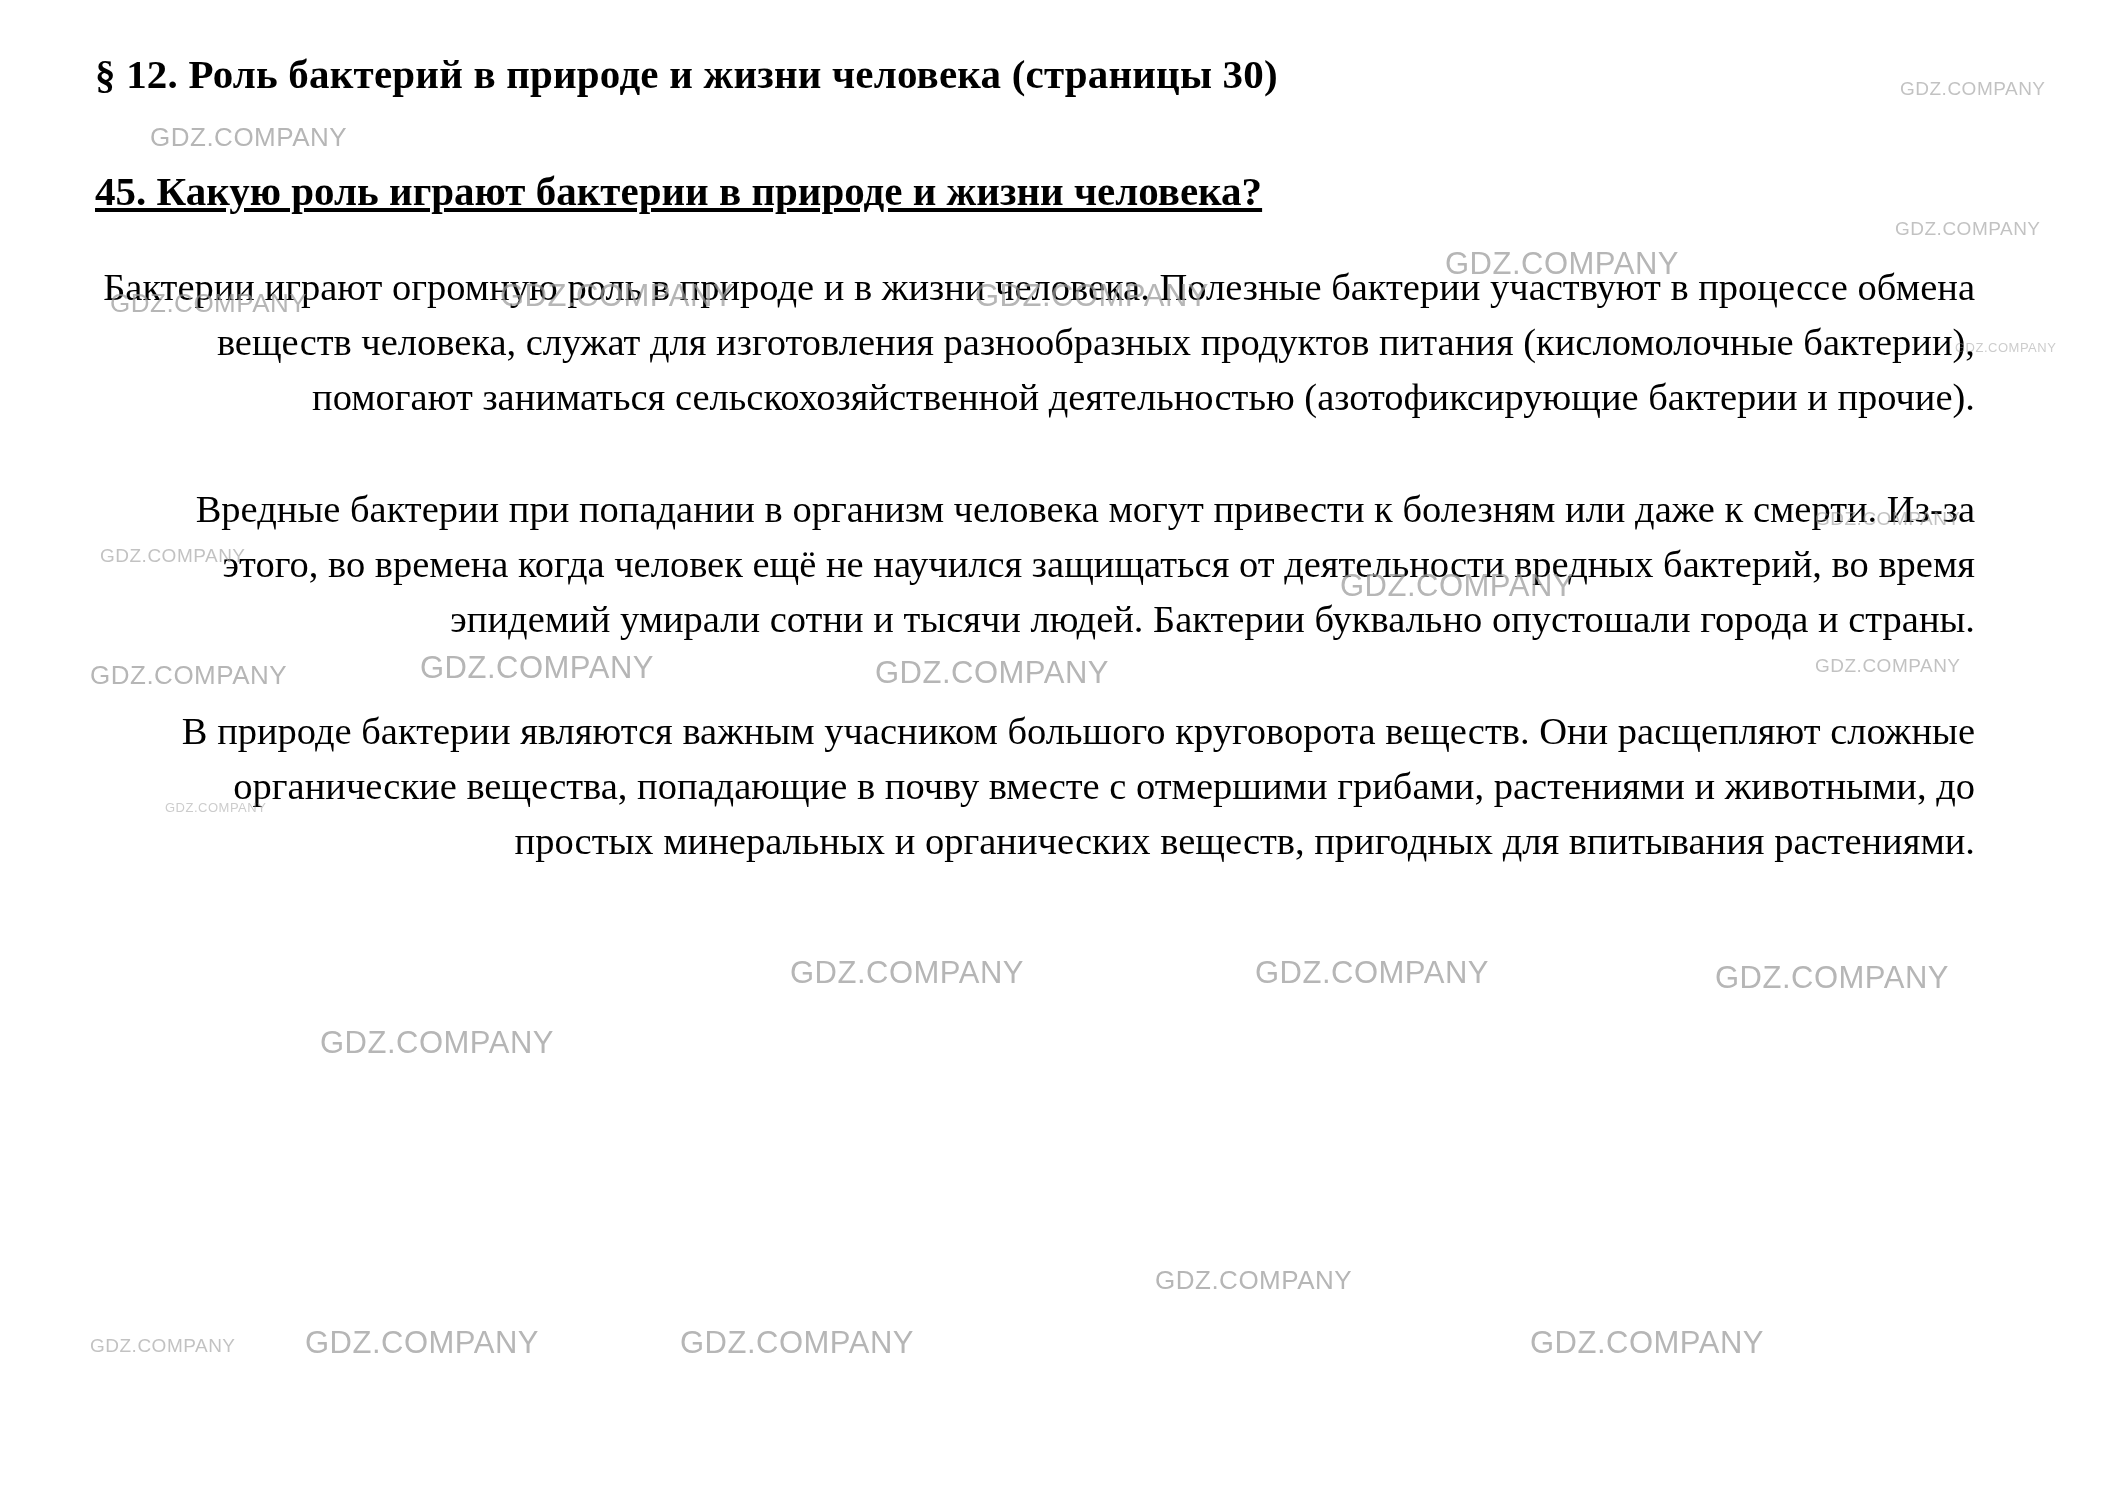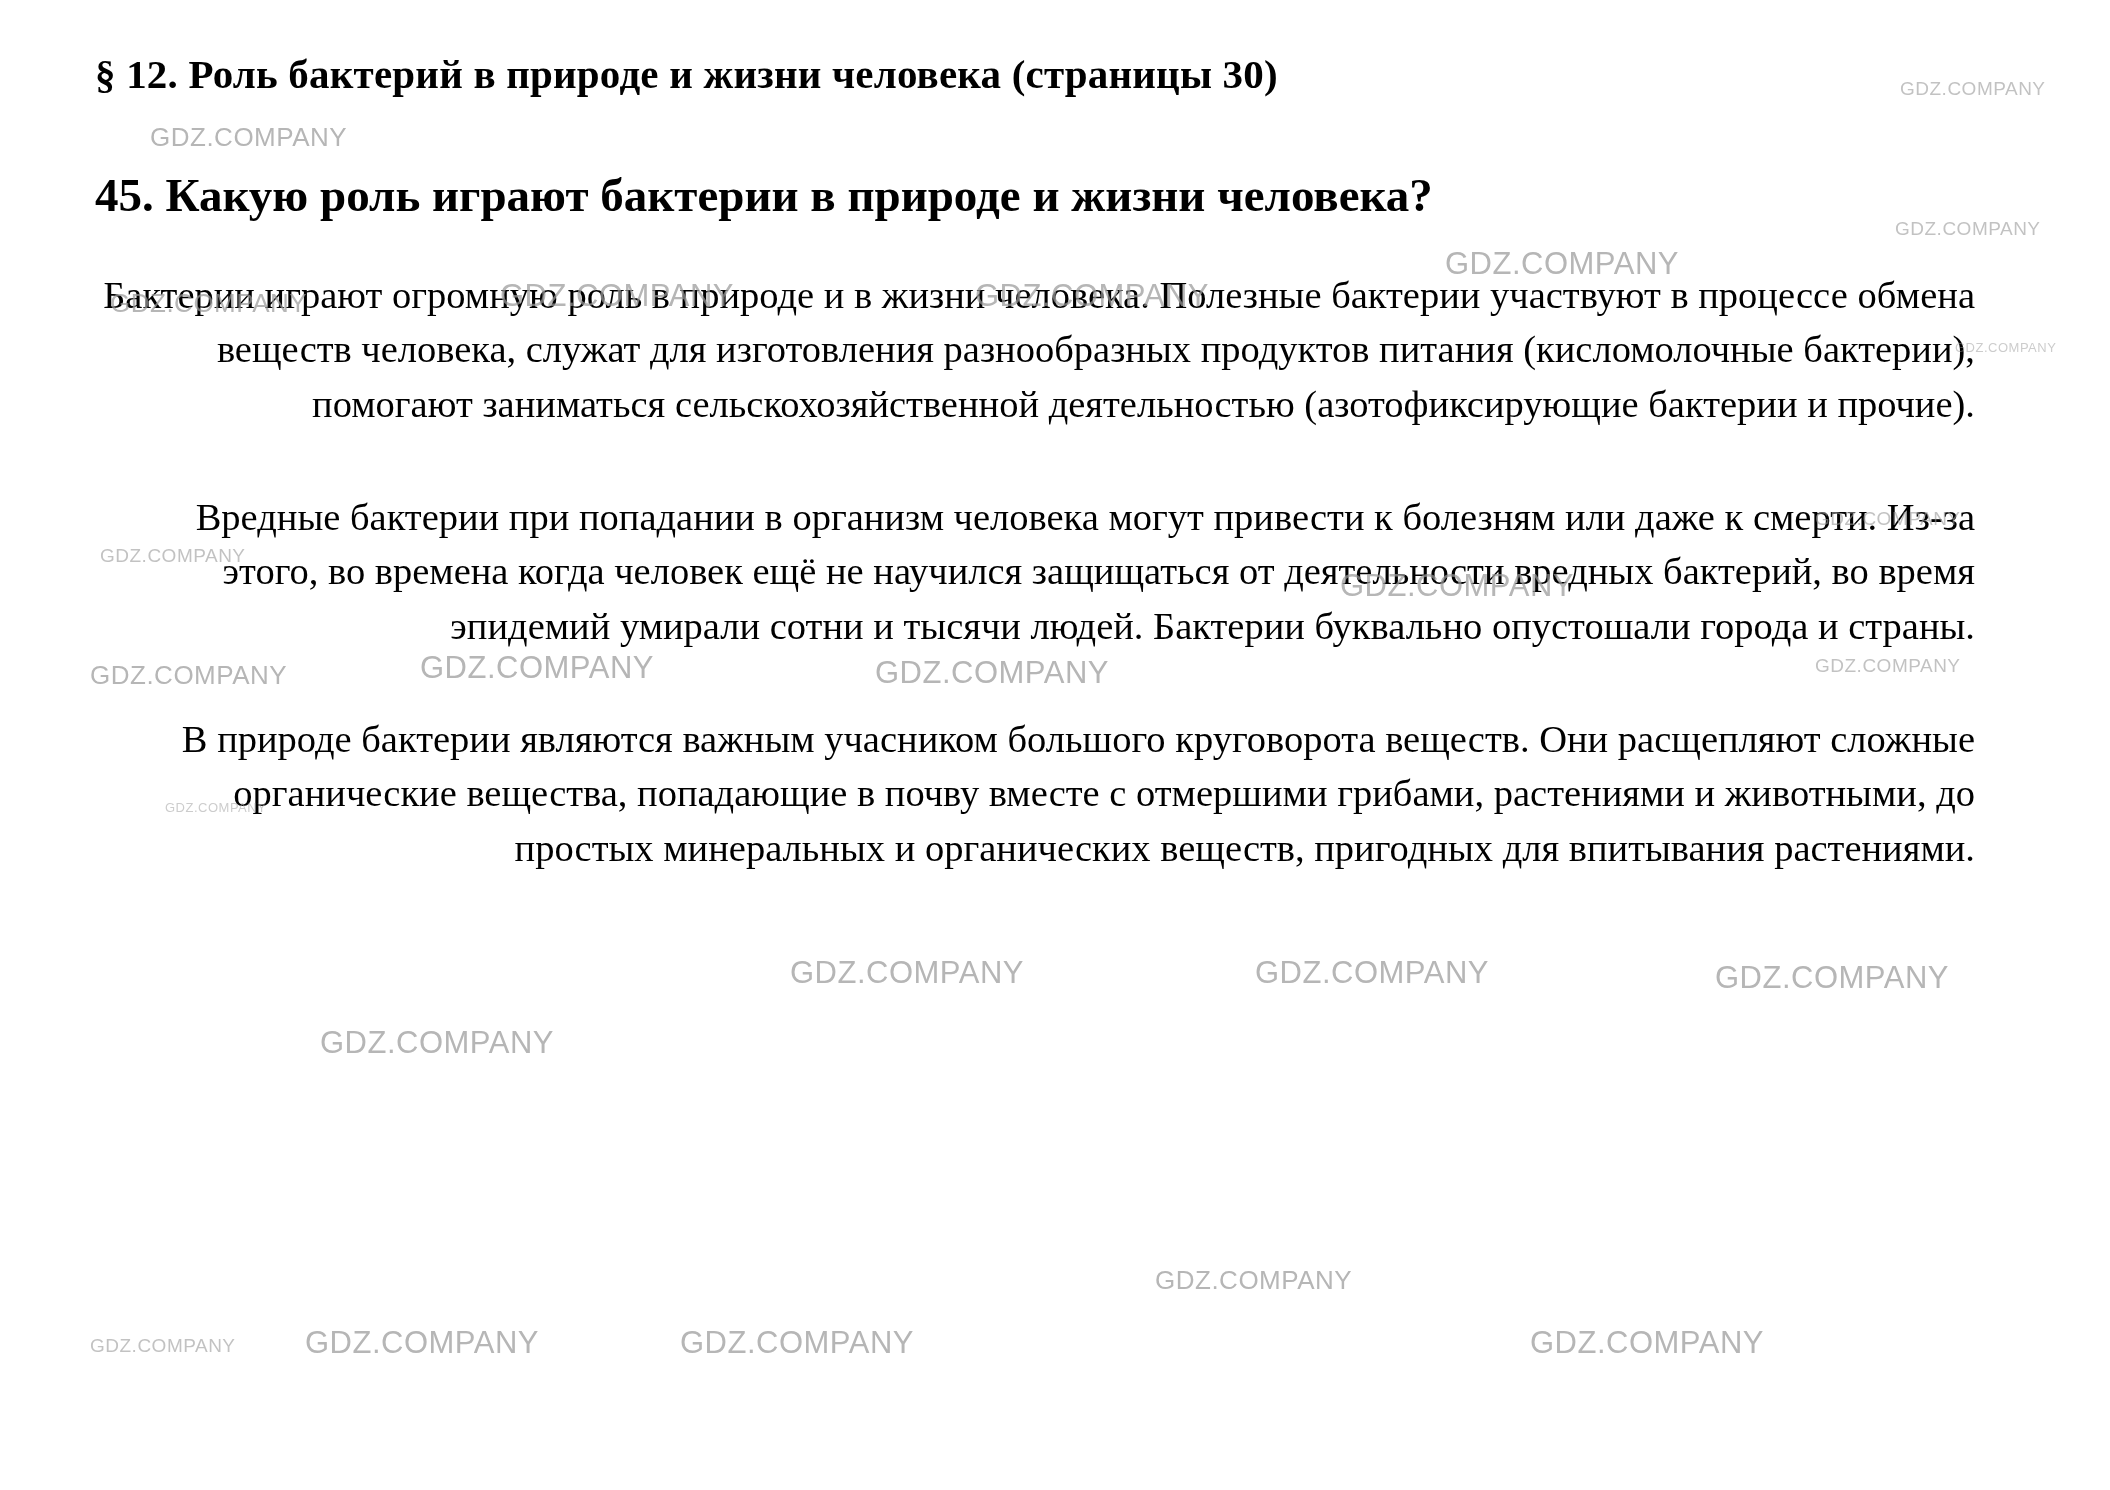--- a/index.html
+++ b/index.html
@@ -35,25 +35,26 @@
   .doc-title {
     font-size: 41px;
     font-weight: bold;
     letter-spacing: 0.2px;
     line-height: 1.2;
     margin: 0 0 68px 0;
     white-space: nowrap;
   }
 
   .question {
-    font-size: 47px;
+    font-size: 41px;
     font-weight: bold;
     line-height: 1.2;
     margin: 0 0 44px 0;
     white-space: nowrap;
+    text-decoration: underline;
   }
 
   .para {
     font-size: 38.5px;
     line-height: 1.42;
     margin: 0 0 58px 0;
     text-align: right;
     width: 1880px;
   }
 

